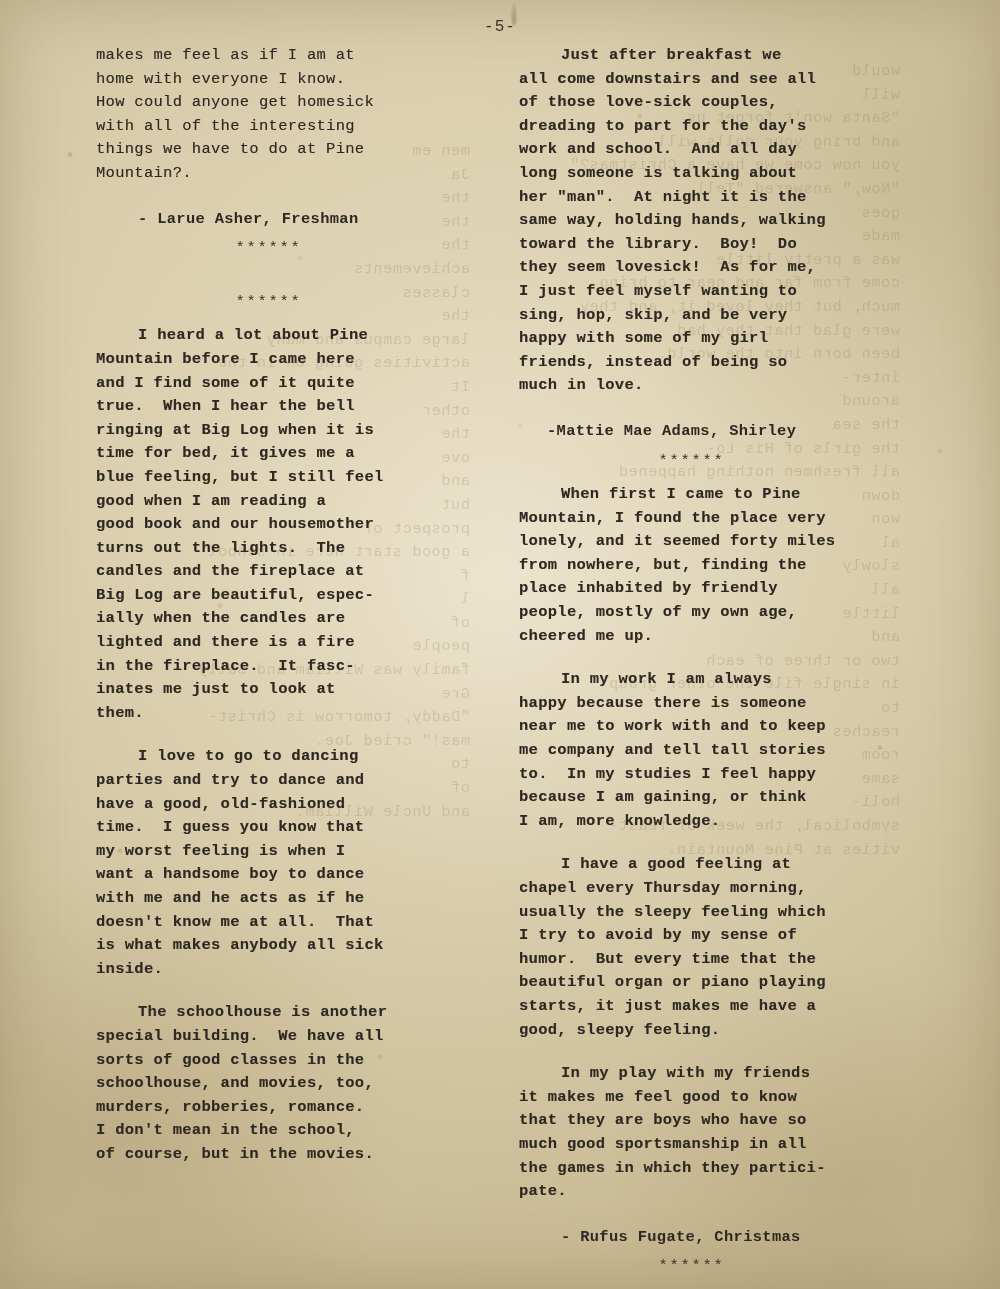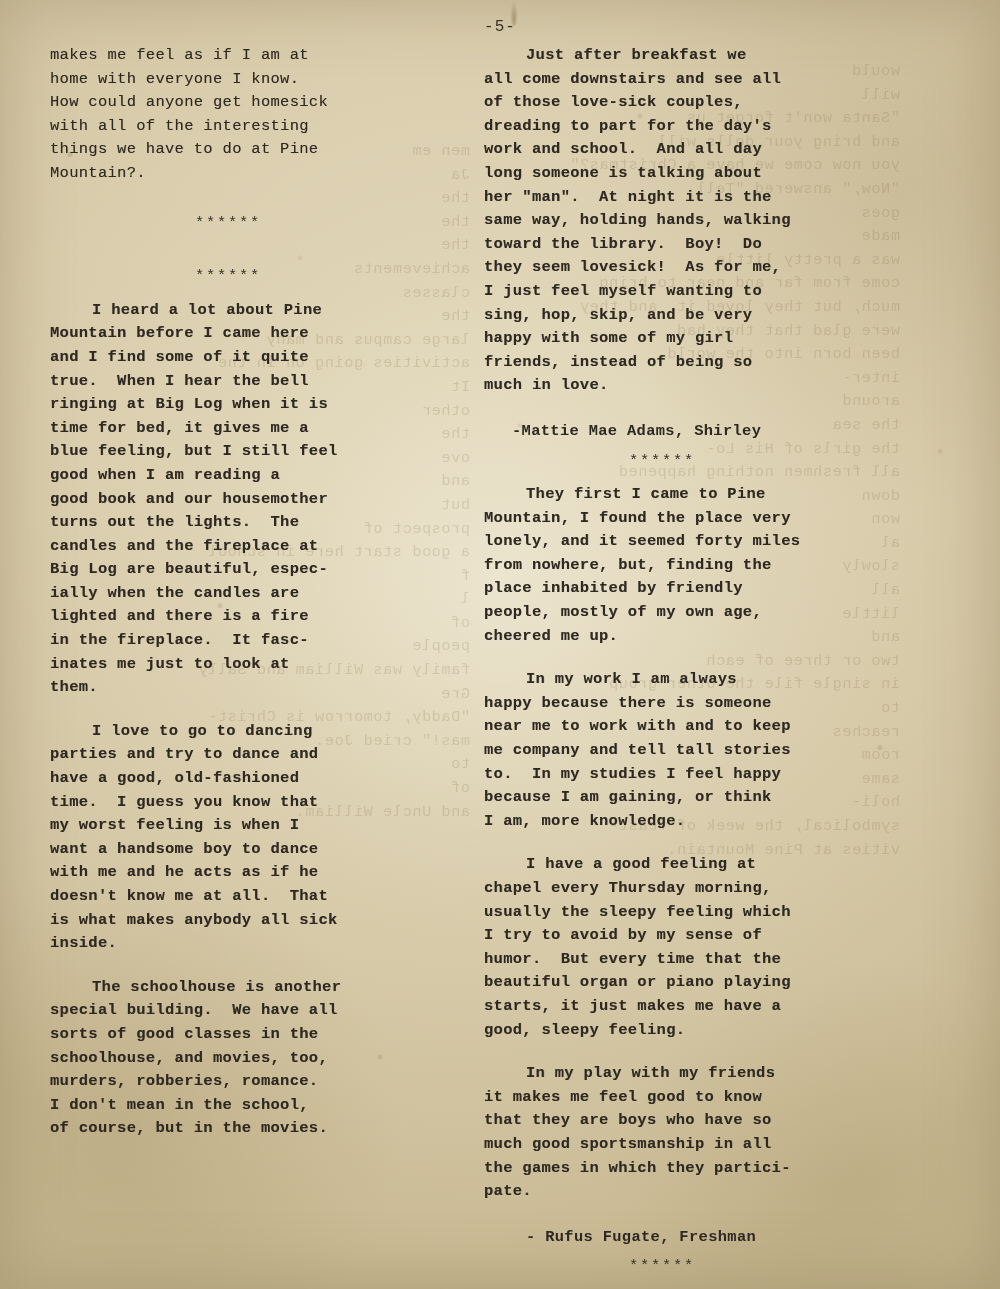--- a/index.html
+++ b/index.html
@@ -87,21 +87,21 @@
   }
 
   #columns {
     position: absolute;
     top: 44px;
     left: 0;
     width: 1000px;
     height: 1210px;
     display: flex;
     gap: 38px;
-    padding: 0 50px;
+    padding: 0 96px;
     box-sizing: border-box;
   }
   .column {
     width: 396px;
     position: relative;
   }
   .blk {
     color: #2e2823;
     font-size: 15.4px;
     line-height: 23.6px;
@@ -215,20 +215,21 @@
 
   <div id="columns">
     <div class="column" id="col-left">
         <div class="blk para">makes me feel as if I am at
 home with everyone I know.
 How could anyone get homesick
 with all of the interesting
 things we have to do at Pine
 Mountain?.</div>
         <div class="spacer14"></div>
+        <div class="byline">- Larue Asher, Freshman</div>
         <div class="divider">******</div>
         <div class="spacer14"></div>
         <div class="divider">******</div>
         <div class="blk para indent">I heard a lot about Pine
 Mountain before I came here
 and I find some of it quite
 true.  When I hear the bell
 ringing at Big Log when it is
 time for bed, it gives me a
 blue feeling, but I still feel
@@ -274,21 +275,21 @@
 toward the library.  Boy!  Do
 they seem lovesick!  As for me,
 I just feel myself wanting to
 sing, hop, skip, and be very
 happy with some of my girl
 friends, instead of being so
 much in love.</div>
         <div class="spacer14"></div>
         <div class="byline tight">-Mattie Mae Adams, Shirley</div>
         <div class="divider">******</div>
-        <div class="blk para indent">They first I came to Pine
+        <div class="blk para indent">When first I came to Pine
 Mountain, I found the place very
 lonely, and it seemed forty miles
 from nowhere, but, finding the
 place inhabited by friendly
 people, mostly of my own age,
 cheered me up.</div>
         <div class="spacer14"></div>
         <div class="blk para indent">In my work I am always
 happy because there is someone
 near me to work with and to keep
@@ -306,20 +307,20 @@
 starts, it just makes me have a
 good, sleepy feeling.</div>
         <div class="spacer14"></div>
         <div class="blk para indent">In my play with my friends
 it makes me feel good to know
 that they are boys who have so
 much good sportsmanship in all
 the games in which they partici-
 pate.</div>
         <div class="spacer14"></div>
-        <div class="byline">- Rufus Fugate, Freshman</div>
+        <div class="byline">- Rufus Fugate, Christmas</div>
         <div class="divider">******</div>
         <div class="blk para indent">I came about a week late
 but the thing that impressed</div>
       </div>
   </div>
 
 </div>
 
 </body></html>

